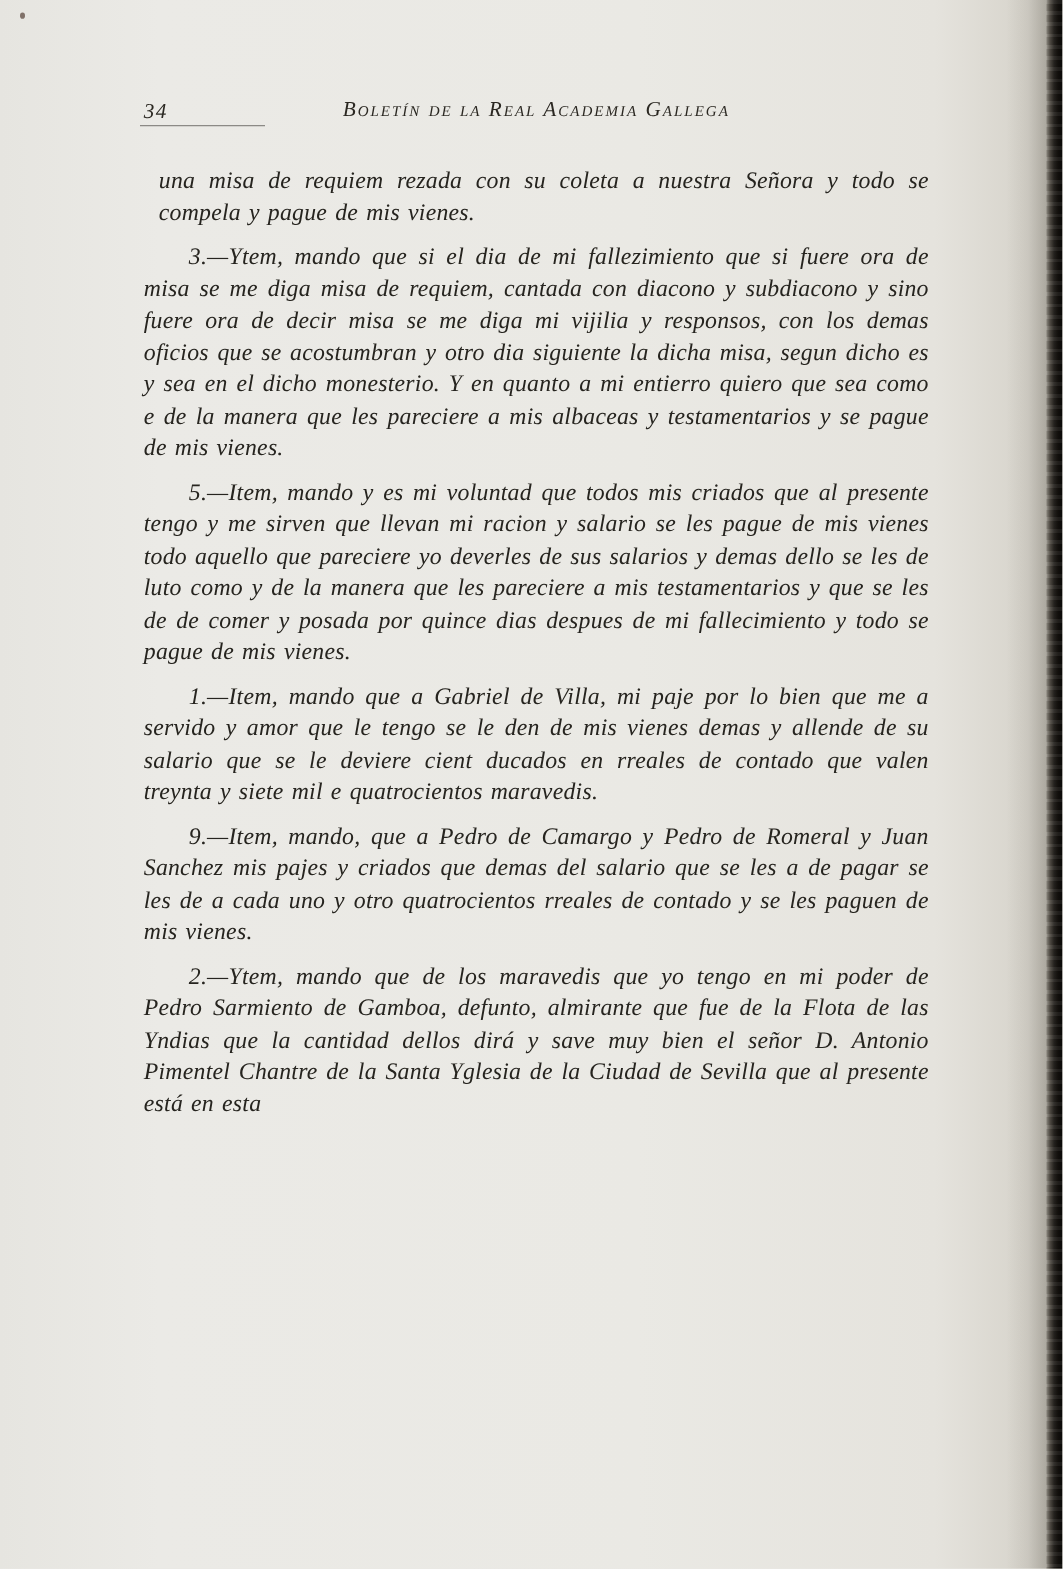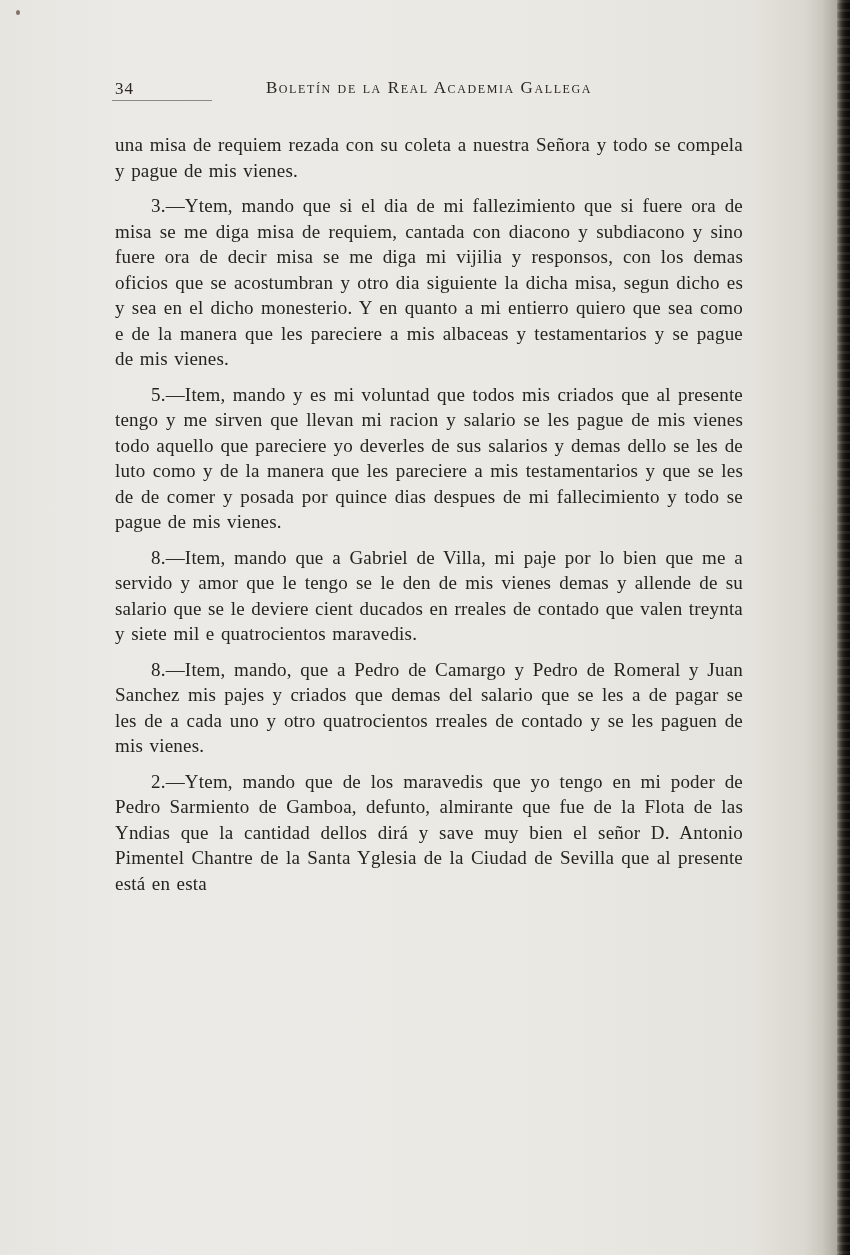--- a/index.html
+++ b/index.html
@@ -15,20 +15,21 @@
     position: absolute;
     inset: 0;
     background:
       linear-gradient(90deg,
         #e6e5e0 0%,
         #ebeae6 15%,
         #eae9e4 60%,
         #e5e3dd 88%,
         #d8d5cd 96%,
         #cfccc3 100%);
+    font-style: italic;
   }
   .speckle {
     position: absolute;
     left: 16px;
     top: 10px;
     width: 4px;
     height: 5px;
     border-radius: 50%;
     background: #5d4a40;
     opacity: .75;
@@ -74,20 +75,21 @@
     letter-spacing: 0.2px;
     word-spacing: 1.5px;
     text-align: justify;
   }
   .text-block p {
     margin: 0 0 10px 0;
     text-indent: 36px;
   }
   .text-block p.no-indent {
     text-indent: 0;
+    margin-left: 12px;
   }
   .edge-shadow {
     position: absolute;
     top: 0;
     right: 13px;
     width: 32px;
     height: 100%;
     background: linear-gradient(90deg,
       rgba(100, 95, 85, 0) 0%,
       rgba(95, 90, 80, 0.10) 55%,
@@ -121,21 +123,21 @@
   <header class="page-header">
     <span class="page-number">34</span>
     <div class="journal-title">Boletín de la Real Academia Gallega</div>
     <div class="header-rule"></div>
   </header>
 
   <main class="text-block">
     <p class="no-indent">una misa de requiem rezada con su coleta a nuestra Señora y todo se compela y pague de mis vienes.</p>
     <p>3.—Ytem, mando que si el dia de mi fallezimiento que si fuere ora de misa se me diga misa de requiem, cantada con diacono y subdiacono y sino fuere ora de decir misa se me diga mi vijilia y responsos, con los demas oficios que se acostumbran y otro dia siguiente la dicha misa, segun dicho es y sea en el dicho monesterio. Y en quanto a mi entierro quiero que sea como e de la manera que les pareciere a mis albaceas y testamentarios y se pague de mis vienes.</p>
     <p>5.—Item, mando y es mi voluntad que todos mis criados que al presente tengo y me sirven que llevan mi racion y salario se les pague de mis vienes todo aquello que pareciere yo deverles de sus salarios y demas dello se les de luto como y de la manera que les pareciere a mis testamentarios y que se les de de comer y posada por quince dias despues de mi fallecimiento y todo se pague de mis vienes.</p>
-    <p>8.—Item, mando que a Gabriel de Villa, mi paje por lo bien que me a servido y amor que le tengo se le den de mis vienes demas y allende de su salario que se le deviere cient ducados en rreales de contado que valen treynta y siete mil e quatrocientos maravedis.</p>
-    <p>8.—Item, mando, que a Pedro de Camargo y Pedro de Romeral y Juan Sanchez mis pajes y criados que demas del salario que se les a de pagar se les de a cada uno y otro quatrocientos rreales de contado y se les paguen de mis vienes.</p>
+    <p>1.—Item, mando que a Gabriel de Villa, mi paje por lo bien que me a servido y amor que le tengo se le den de mis vienes demas y allende de su salario que se le deviere cient ducados en rreales de contado que valen treynta y siete mil e quatrocientos maravedis.</p>
+    <p>9.—Item, mando, que a Pedro de Camargo y Pedro de Romeral y Juan Sanchez mis pajes y criados que demas del salario que se les a de pagar se les de a cada uno y otro quatrocientos rreales de contado y se les paguen de mis vienes.</p>
     <p>2.—Ytem, mando que de los maravedis que yo tengo en mi poder de Pedro Sarmiento de Gamboa, defunto, almirante que fue de la Flota de las Yndias que la cantidad dellos dirá y save muy bien el señor D. Antonio Pimentel Chantre de la Santa Yglesia de la Ciudad de Sevilla que al presente está en esta</p>
   </main>
 
   <div class="edge-shadow"></div>
   <div class="edge-band"></div>
 
 </div>
 
 </body></html>

